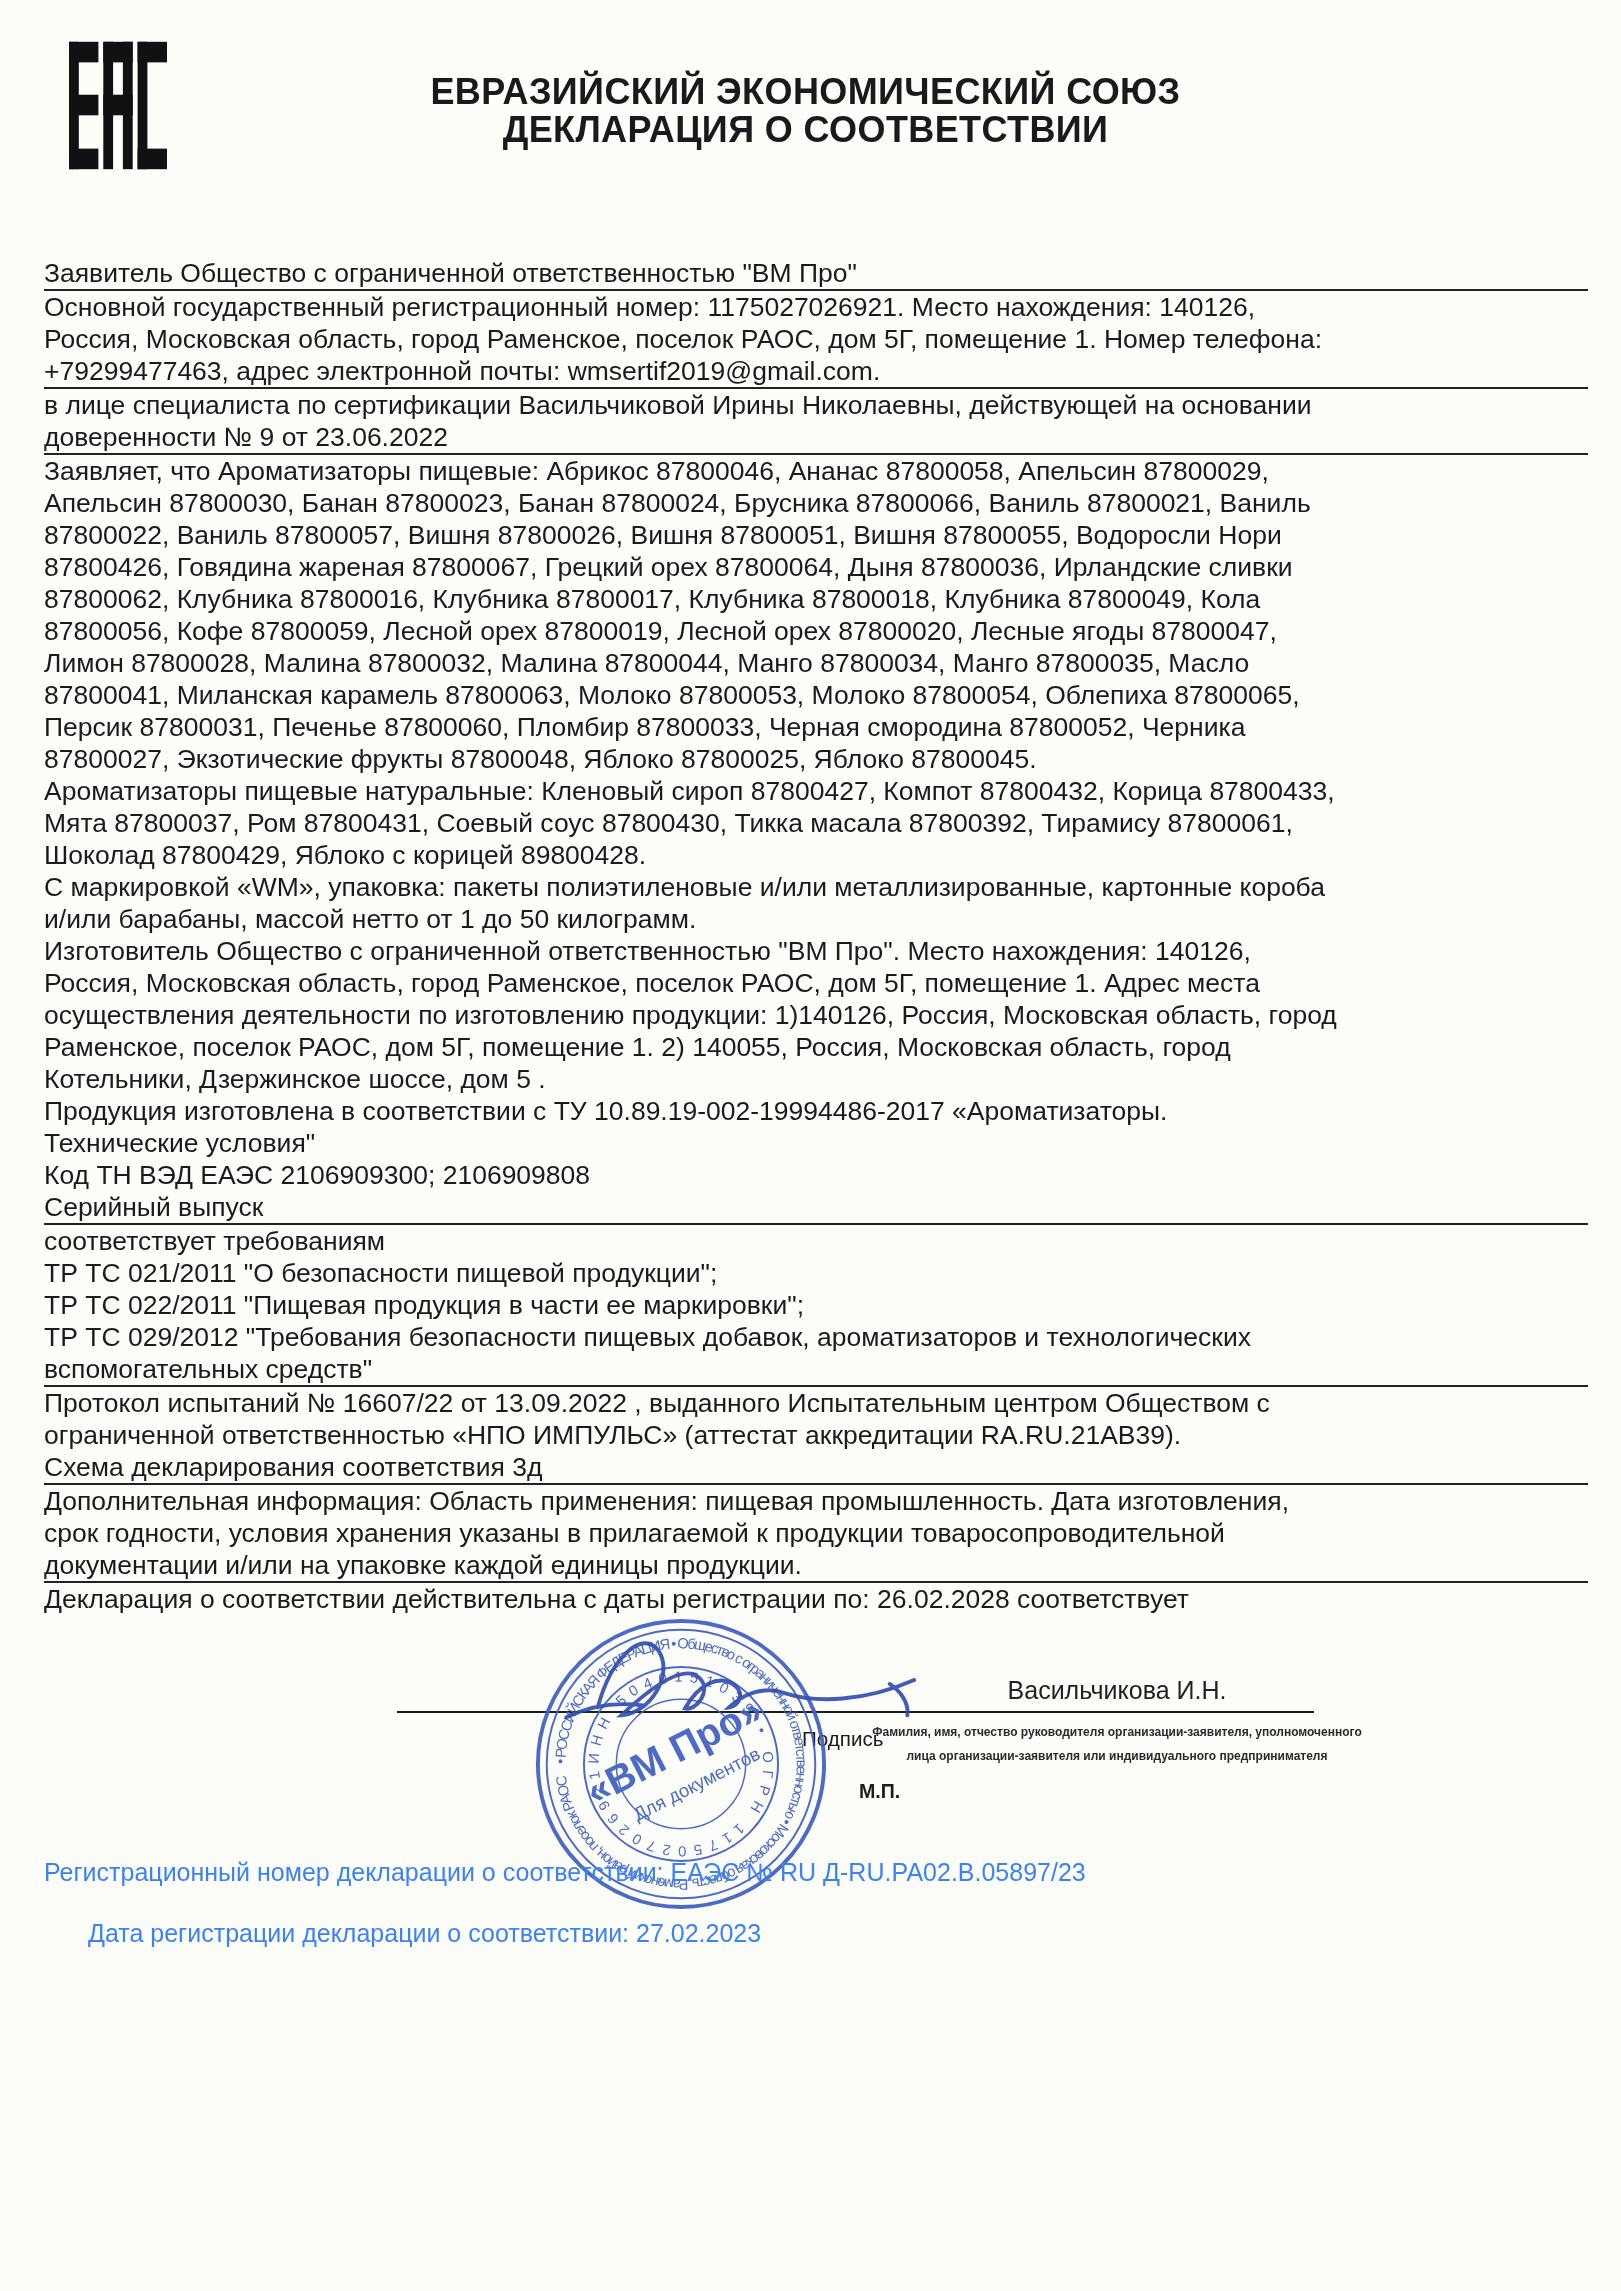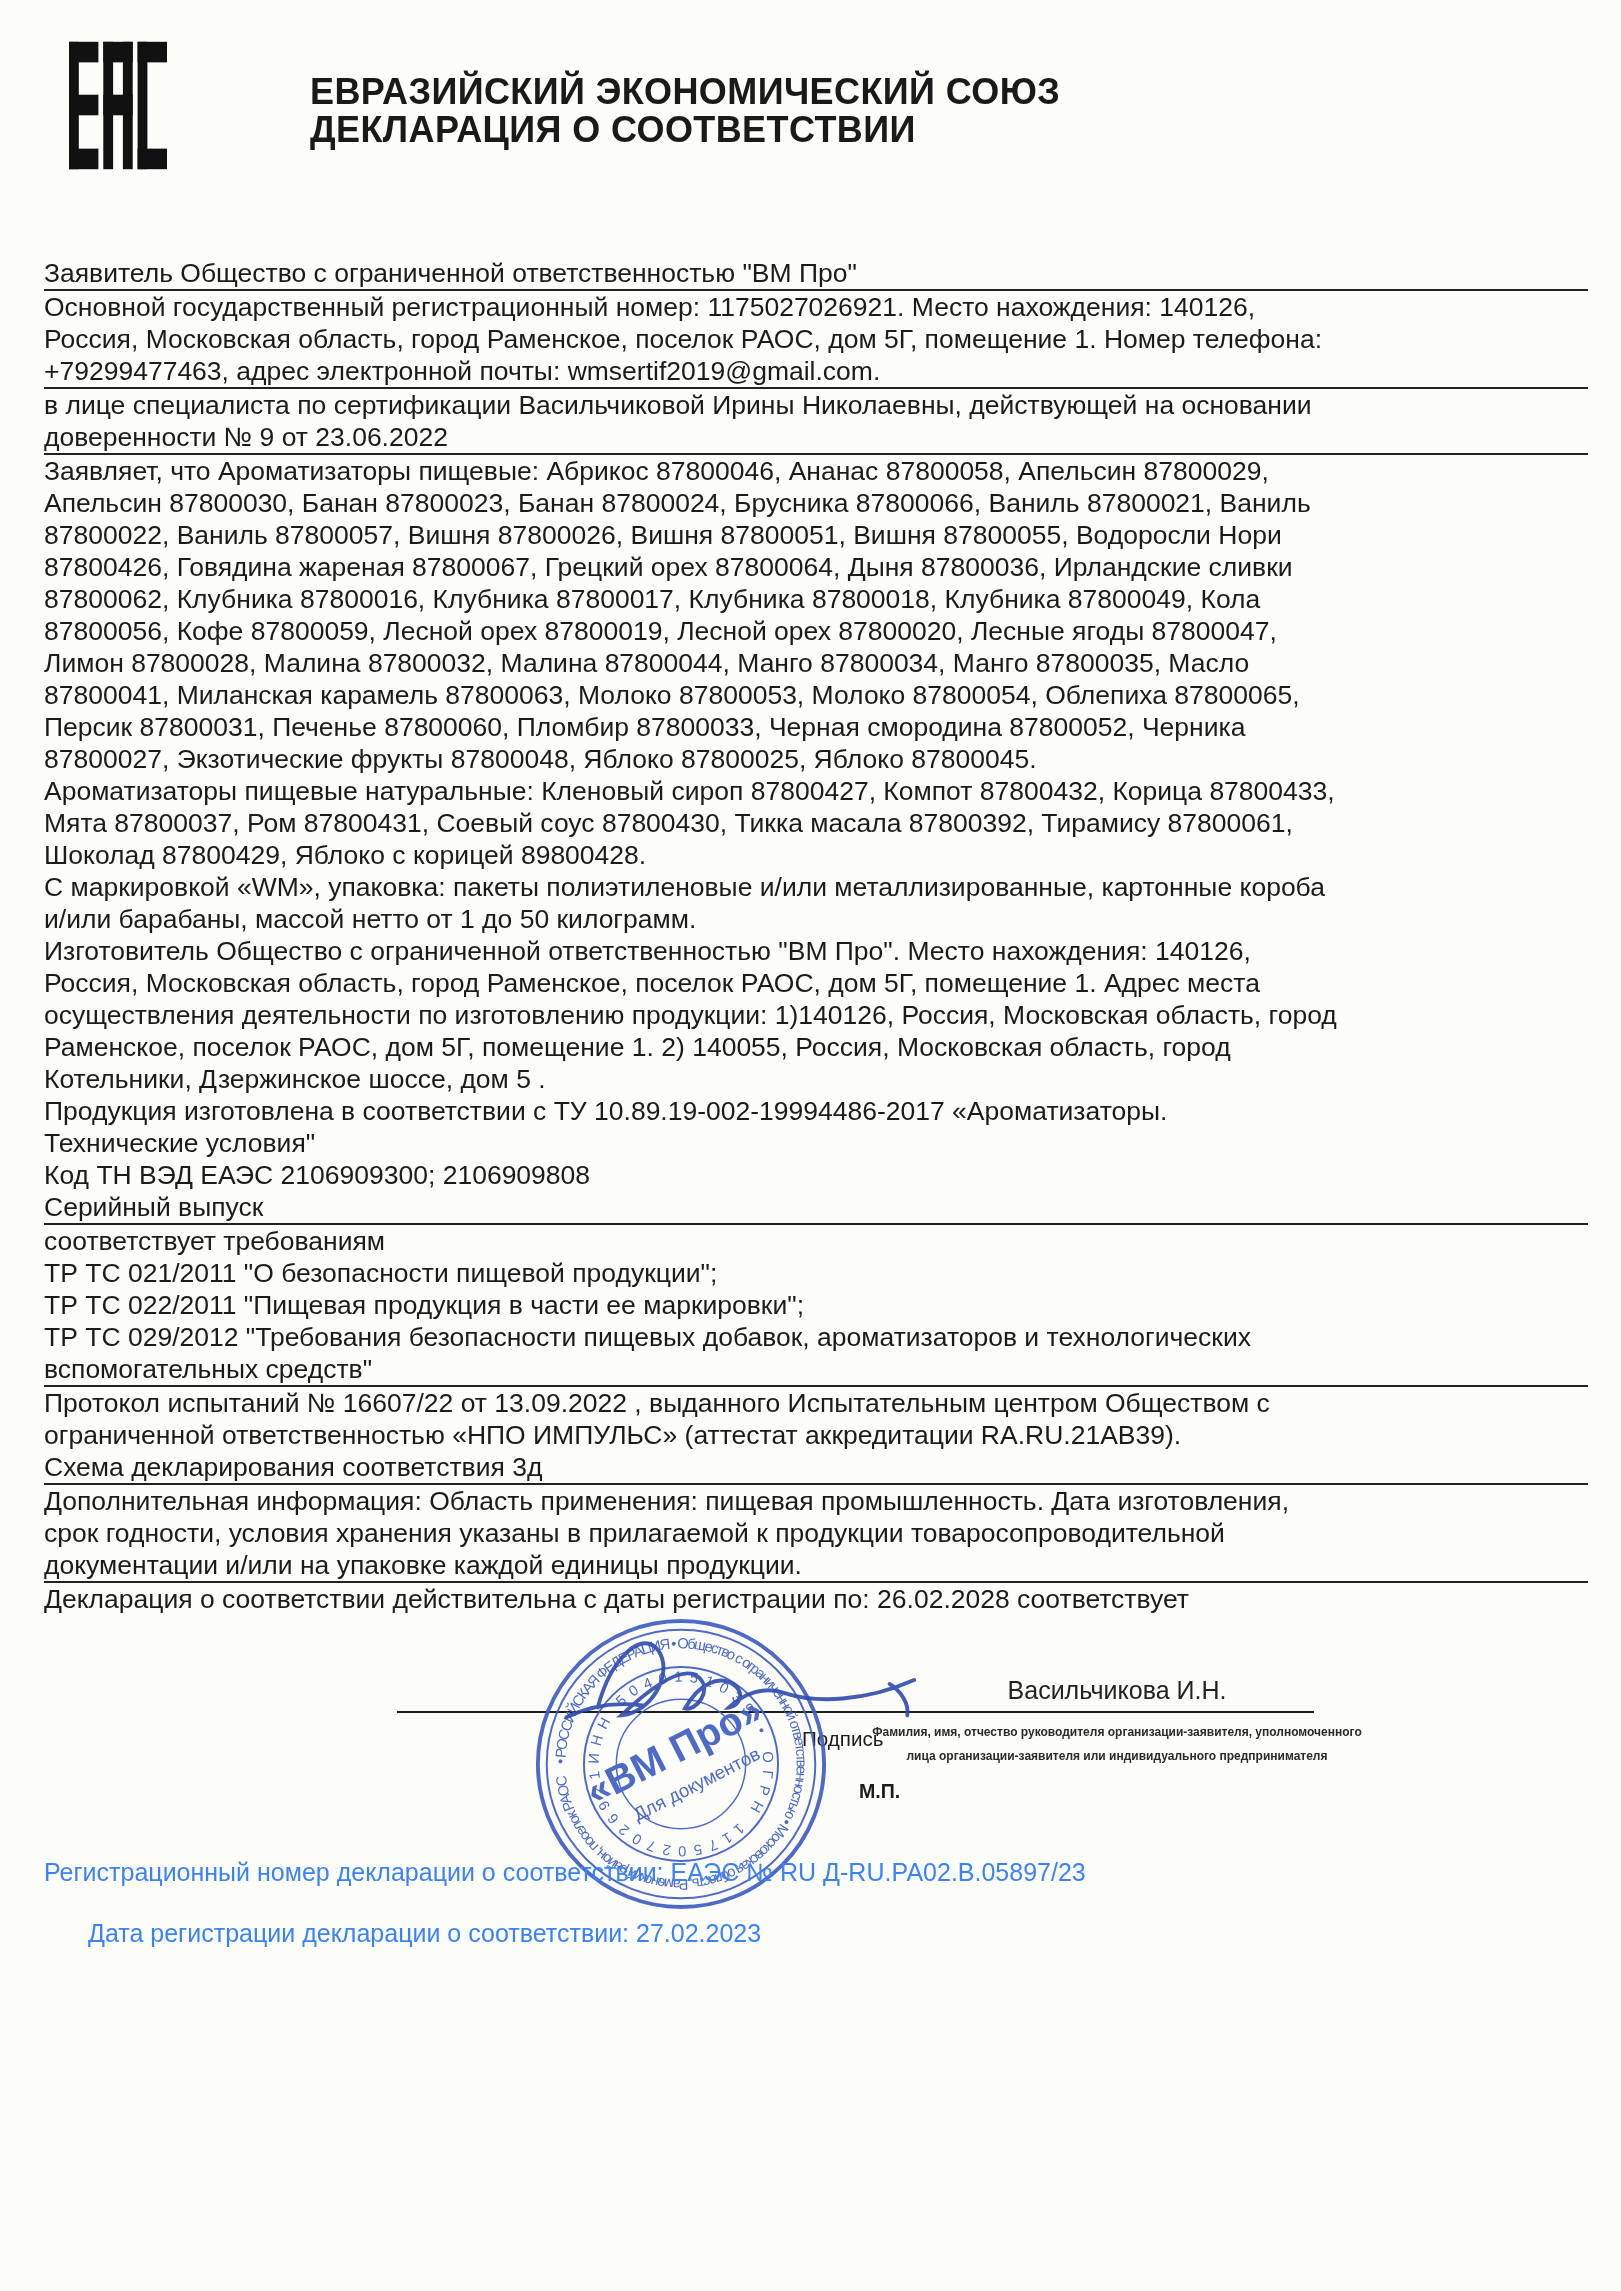--- a/index.html
+++ b/index.html
@@ -5,22 +5,22 @@
   * { margin:0; padding:0; box-sizing:border-box; }
   html,body { background:#d9d9d9; }
   .page {
     position:relative; width:1621px; height:2292px;
     background:#fcfcf9; color:#151515;
     font-family:"Liberation Sans", sans-serif;
     overflow:hidden; margin:0 auto;
   }
   .eac-logo { position:absolute; left:69px; top:41px; width:98px; height:129px; }
   .doc-title {
-    position:absolute; left:310px; top:73px; width:931px;
-    font-weight:bold; font-size:36px; line-height:38px;
+    position:absolute; left:340px; top:73px; width:931px;
+    text-align:center; font-weight:bold; font-size:36px; line-height:38px;
     letter-spacing:0.4px; color:#1a1a1a;
   }
   .content {
     position:absolute; left:44px; top:257px; width:1544px;
     font-size:26.5px; line-height:32px; color:#1b1b1b;
   }
   .content p { white-space:pre-line; }
   .ru { border-bottom:2.9px solid #222; }
   .b { font-weight:normal; }
   

